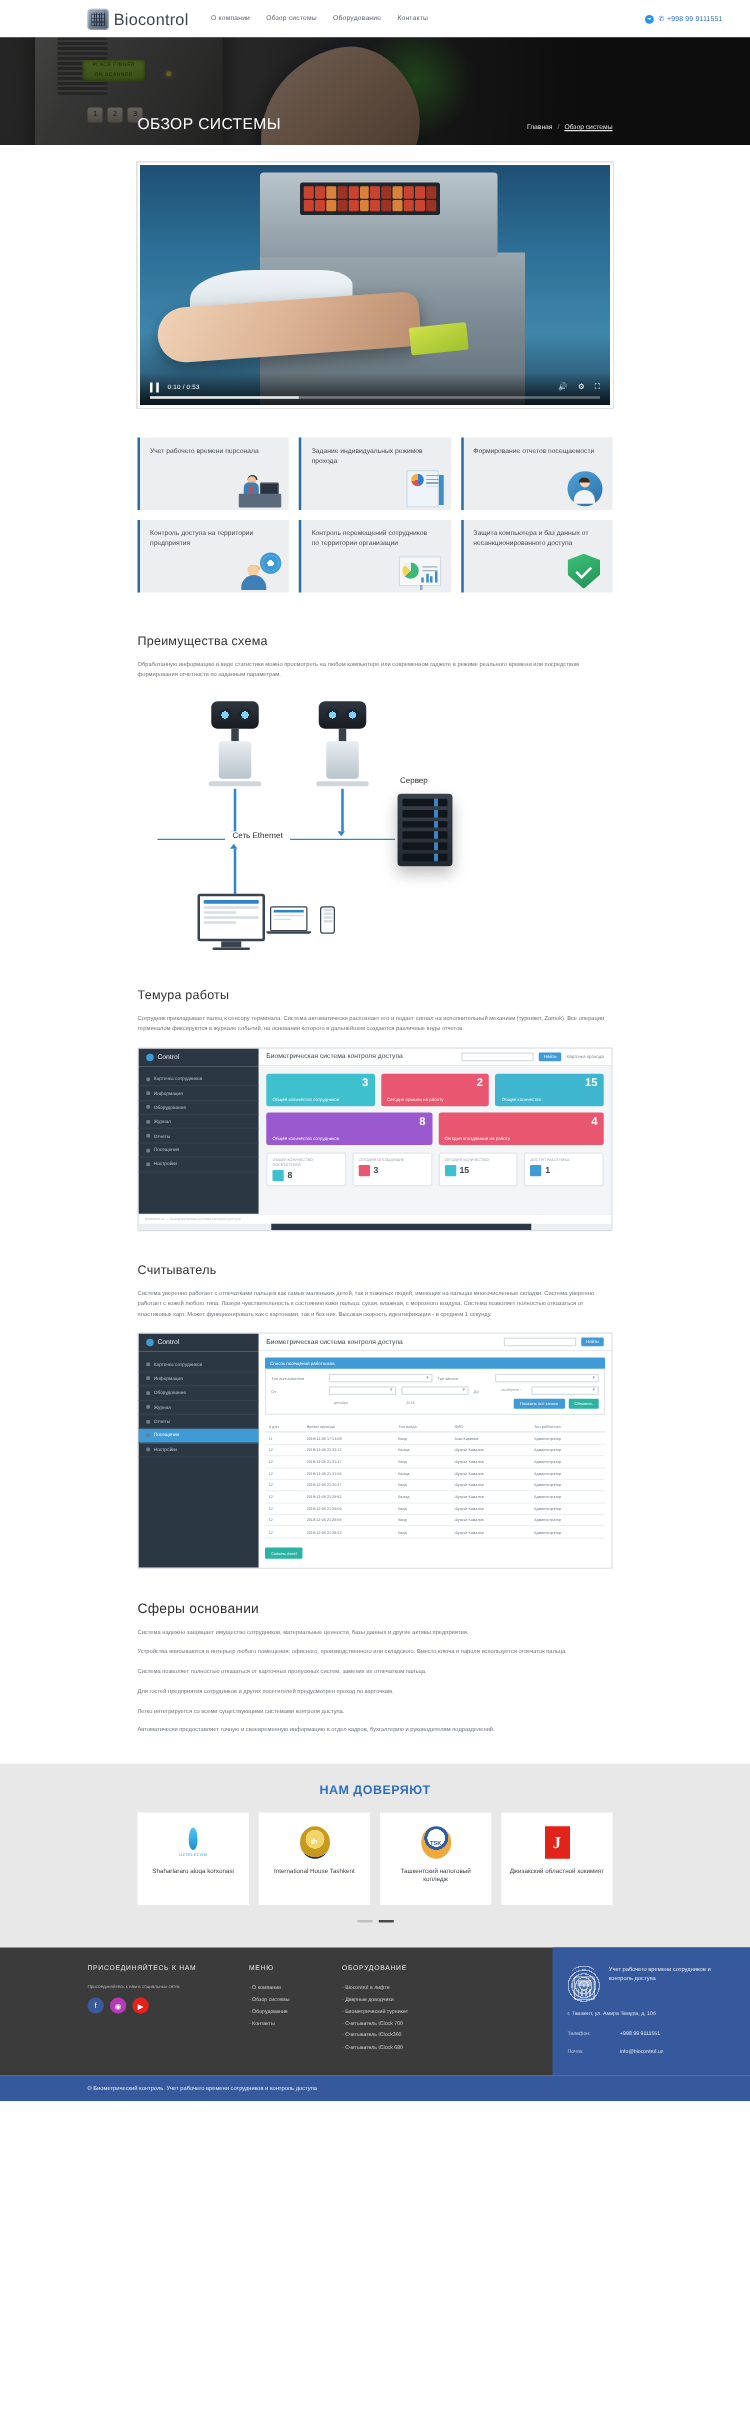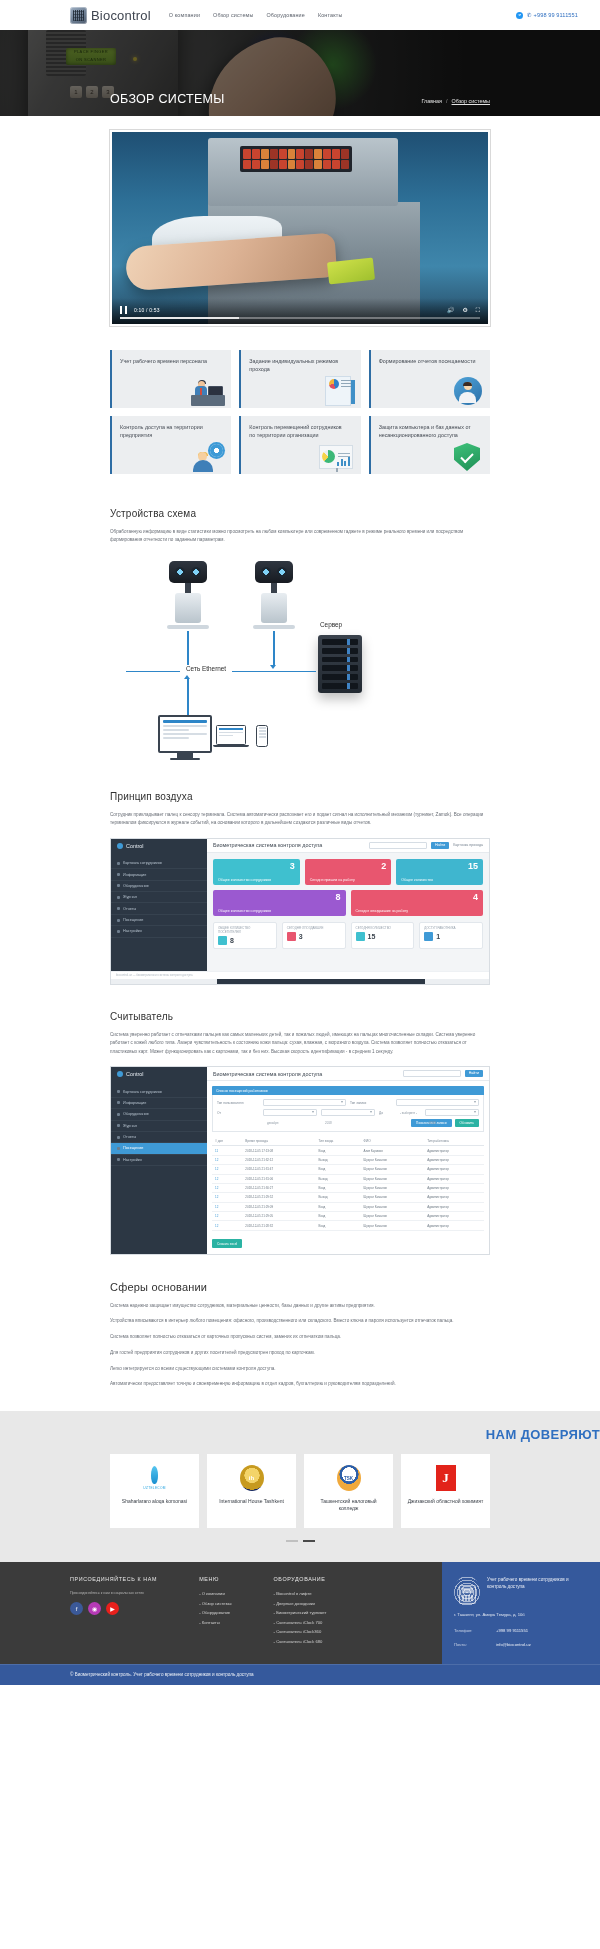--- a/index.html
+++ b/index.html
@@ -389,21 +389,21 @@
   .tbl td.id { color:#3f9ad6; }
   .excel { display:inline-block; margin-top:4px; font-size:3.2px; color:#fff; background:#2bb3a3; padding:2.5px 5px; border-radius:1px;}
 
   
   .areas { font-size: 4.6px; line-height: 1.9; color:#6a6f77; }
   .areas p { margin-bottom: 7px; }
 
   
   .trust { background:#e8e8e8; margin-top: 22px; padding: 16px 0 20px; }
   .trust h3 {
-    text-align:right; font-size: 13px; font-weight:700; color:#2f6fc0;
+    text-align:center; font-size: 10px; font-weight:700; color:#2f6fc0;
     letter-spacing:.4px; margin-bottom: 12px;
   }
   .trust-grid { display:grid; grid-template-columns: repeat(4,1fr); gap:8px; width:380px; margin:0 auto;}
   .trust-card {
     background:#fff; height: 74px; display:flex; flex-direction:column;
     align-items:center; justify-content:flex-start; padding: 10px 6px; text-align:center;
   }
   .trust-logo { height: 28px; display:flex; align-items:center; justify-content:center; margin-bottom: 6px;}
   .trust-name { font-size: 5px; line-height:1.45; color:#3b4048;}
   .tl-uz { width: 7px; height: 18px; border-radius:50% 50% 45% 45%;
@@ -632,21 +632,21 @@
         <div class="feat-art">
           <span class="a6-shield"></span>
             <span class="a6-check"></span>
         </div>
       </div>
 
     </div>
   </div>
 
   <div class="container sec">
-    <h2>Устройства схема</h2>
+    <h2>Преимущества схема</h2>
     <div class="lead">
       <p>Обработанную информацию в виде статистики можно просмотреть на любом компьютере или современном гаджете в режиме реального времени или посредством формирования отчетности по заданным параметрам.</p>
     </div>
 
     <div class="diagram">
       <div class="turnstile" style="left:52px; top:6px;">
         <div class="ts-head"></div>
           <div class="ts-neck"></div>
           <div class="ts-body"></div>
           <div class="ts-arm"></div>
@@ -702,21 +702,21 @@
             <div class="ln"></div>
             <div class="ln"></div>
             <div class="ln"></div>
             <div class="ln"></div>
           </div>
       </div>
     </div>
   </div>
 
   <div class="container sec">
-    <h2>Принцип воздуха</h2>
+    <h2>Темура работы</h2>
     <div class="lead">
       <p>Сотрудник прикладывает палец  к сенсору терминала. Система автоматически распознает его и подает сигнал на исполнительный механизм (турникет, Zamok). Все операции терминалом фиксируются в  журнале событий, на основании которого в  дальнейшем создаются различные виды  отчетов.</p>
     </div>
   </div>
 
   <div class="shot">
     <div class="shot-top">
       <div class="shot-logo">
         <span class="dot"></span>
         <span>Control</span>

